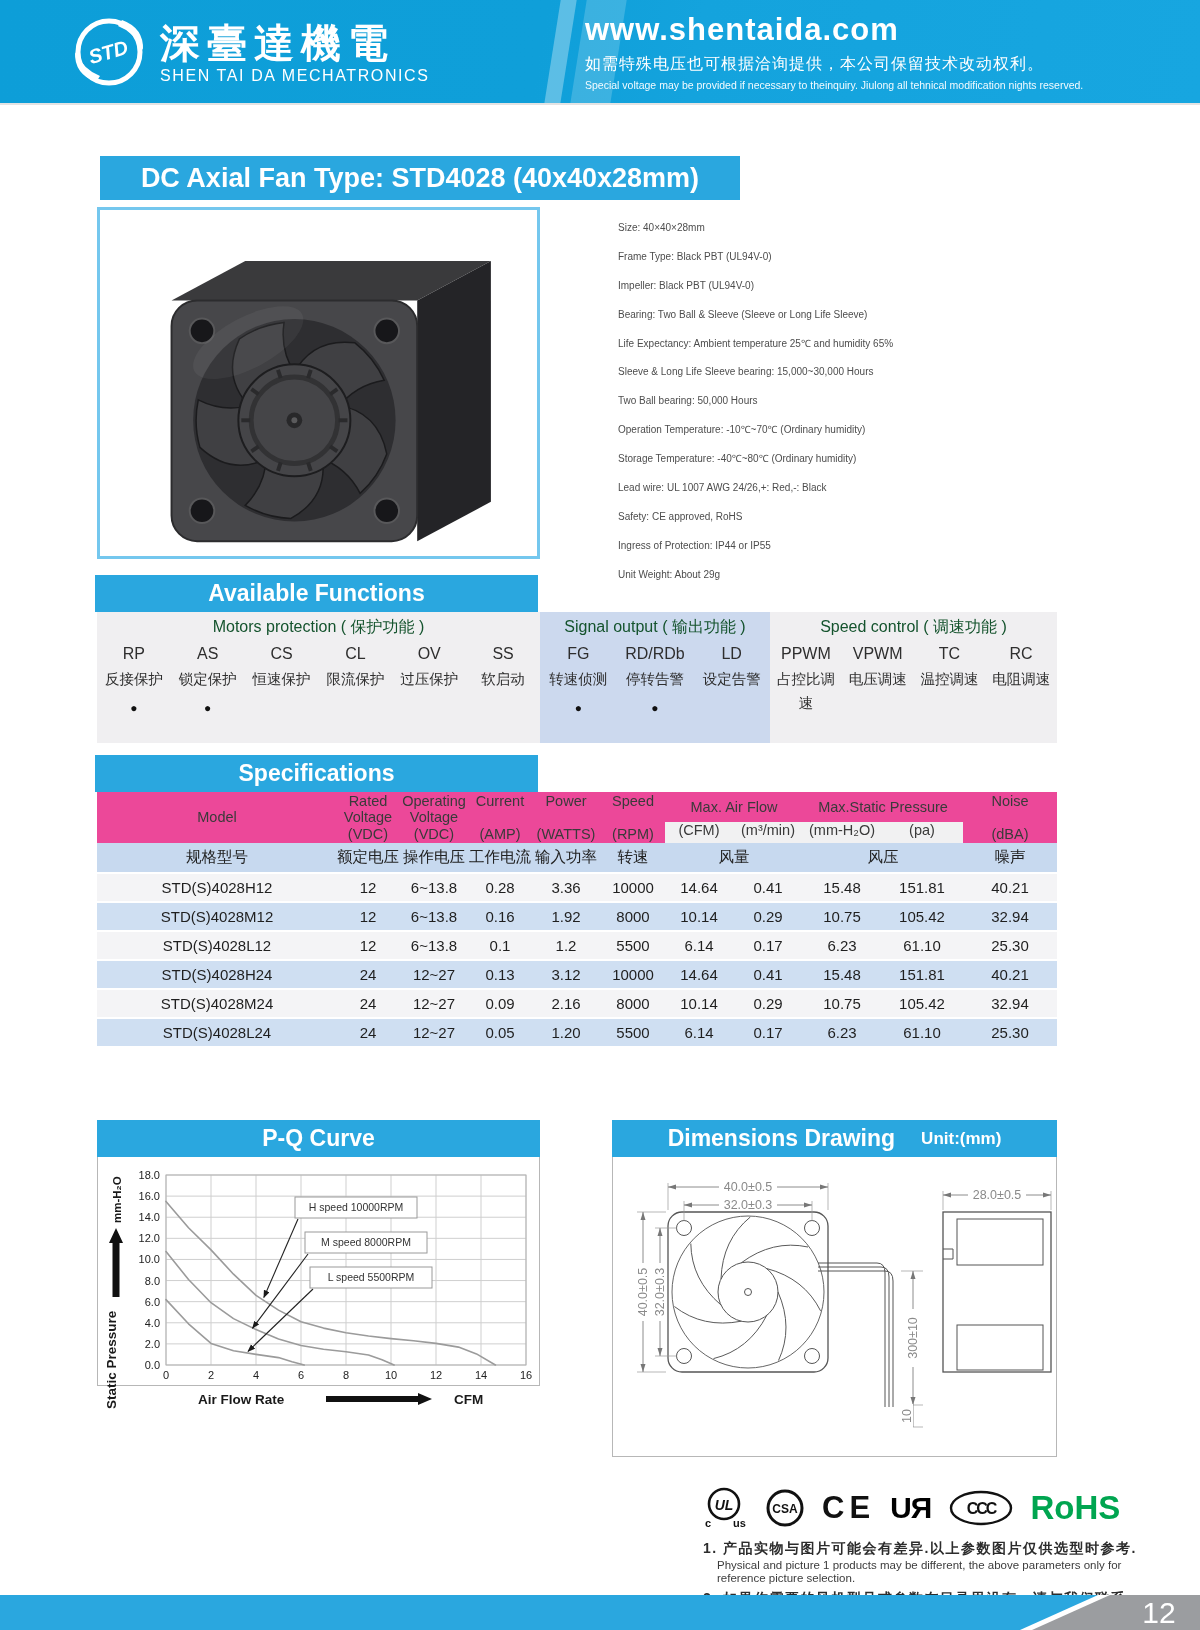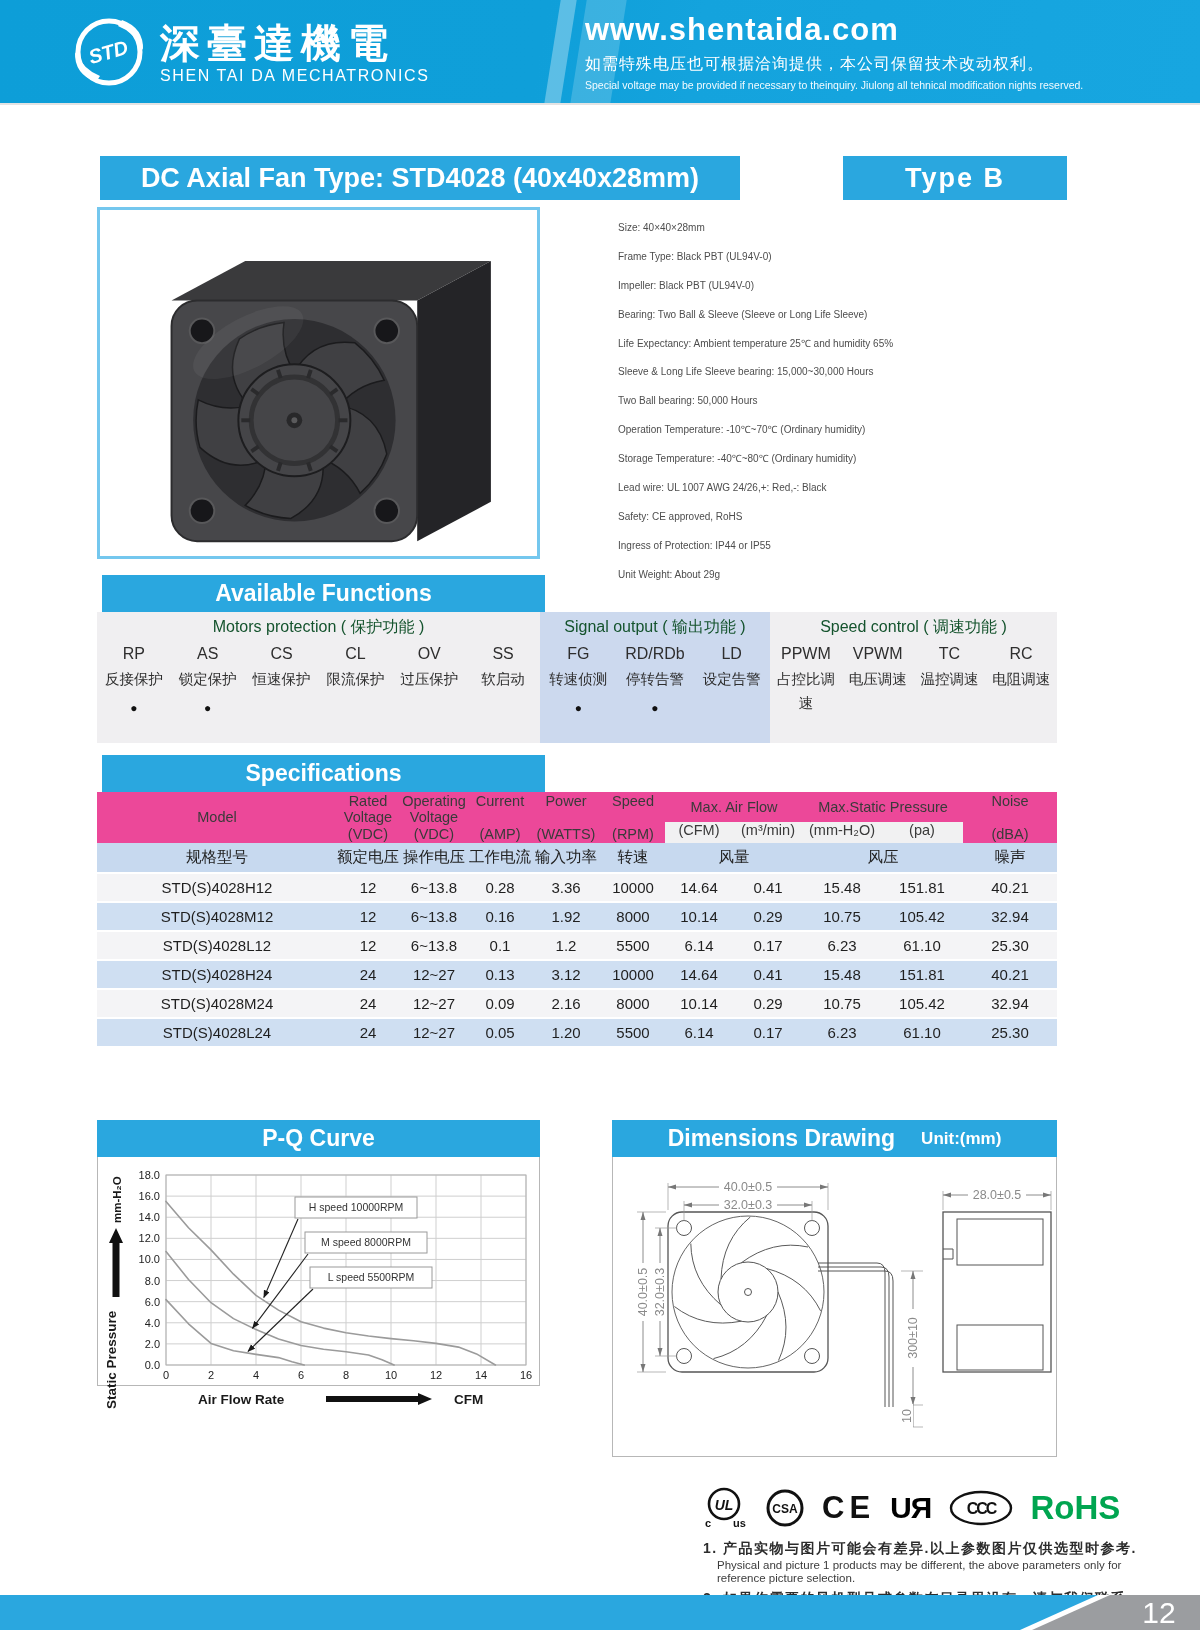--- a/index.html
+++ b/index.html
@@ -24,21 +24,21 @@
   .title-bar{position:absolute;top:156px;height:44px;background:var(--blue);
              color:#fff;font-weight:bold;font-size:27px;display:flex;align-items:center;justify-content:center;}
   .title-bar.main{left:100px;width:640px;}
   .title-bar.type{left:843px;width:224px;letter-spacing:2px;}
   
   .photo-box{position:absolute;left:97px;top:207px;width:437px;height:346px;border:3px solid #74c7ee;background:#fff;}
   
   .spec-list{position:absolute;left:618px;top:214px;width:470px;font-size:10px;color:#4d4d4d;}
   .spec-line{height:28.9px;line-height:28.9px;white-space:nowrap;}
   
-  .sec-bar{position:absolute;left:102px;width:443px;height:37px;background:var(--blue);color:#fff;
+  .sec-bar{position:absolute;left:95px;width:443px;height:37px;background:var(--blue);color:#fff;
            font-weight:bold;font-size:23px;display:flex;align-items:center;justify-content:center;}
   .sec-bar.af{top:575px;}
   .sec-bar.sp{top:755px;}
   
   .fn-table{position:absolute;left:97px;top:612px;width:960px;height:131px;}
   .fn-group{position:absolute;top:0;height:131px;}
   .fn-title{height:28px;line-height:30px;text-align:center;font-size:16px;color:#14532d;}
   .fn-grid{display:grid;}
   .fn-code{font-size:16px;color:#2e2e2e;text-align:center;height:27px;line-height:27px;}
   .fn-cn{font-size:14.5px;color:#2e2e2e;text-align:center;height:26px;line-height:24px;}
@@ -99,23 +99,20 @@
     </div>
     <div class="hdr-right">
       <div class="site">www.shentaida.com</div>
       <div class="note-cn">如需特殊电压也可根据洽询提供，本公司保留技术改动权利。</div>
       <div class="note-en">Special voltage may be provided if necessary to theinquiry. Jiulong all tehnical modification nights reserved.</div>
     </div>
   </header>
 
   <div class="title-bar main">
     <span>DC Axial Fan  Type: STD4028 (40x40x28mm)</span>
-  </div>
-  <div class="title-bar type">
-    <span>Type B</span>
   </div>
 
   <div class="photo-box">
     <span id="fan-photo-holder"><svg width="431" height="340" viewBox="0 0 437 346">
           <polygon points="72,92 147,52 397,52 322,92" fill="#3a3a3c"></polygon>
           <polygon points="322,92 397,52 397,297 322,337" fill="#242427"></polygon>
           <rect x="72" y="92" width="250" height="245" rx="26" fill="#47474a" stroke="#2c2c2e" stroke-width="2"></rect>
           <circle cx="197" cy="214" r="103" fill="#2e2e31"></circle>
           <circle cx="103" cy="123" r="12.5" fill="#17171a"></circle>
           <circle cx="103" cy="123" r="12.5" fill="none" stroke="#58585a" stroke-width="2"></circle>

